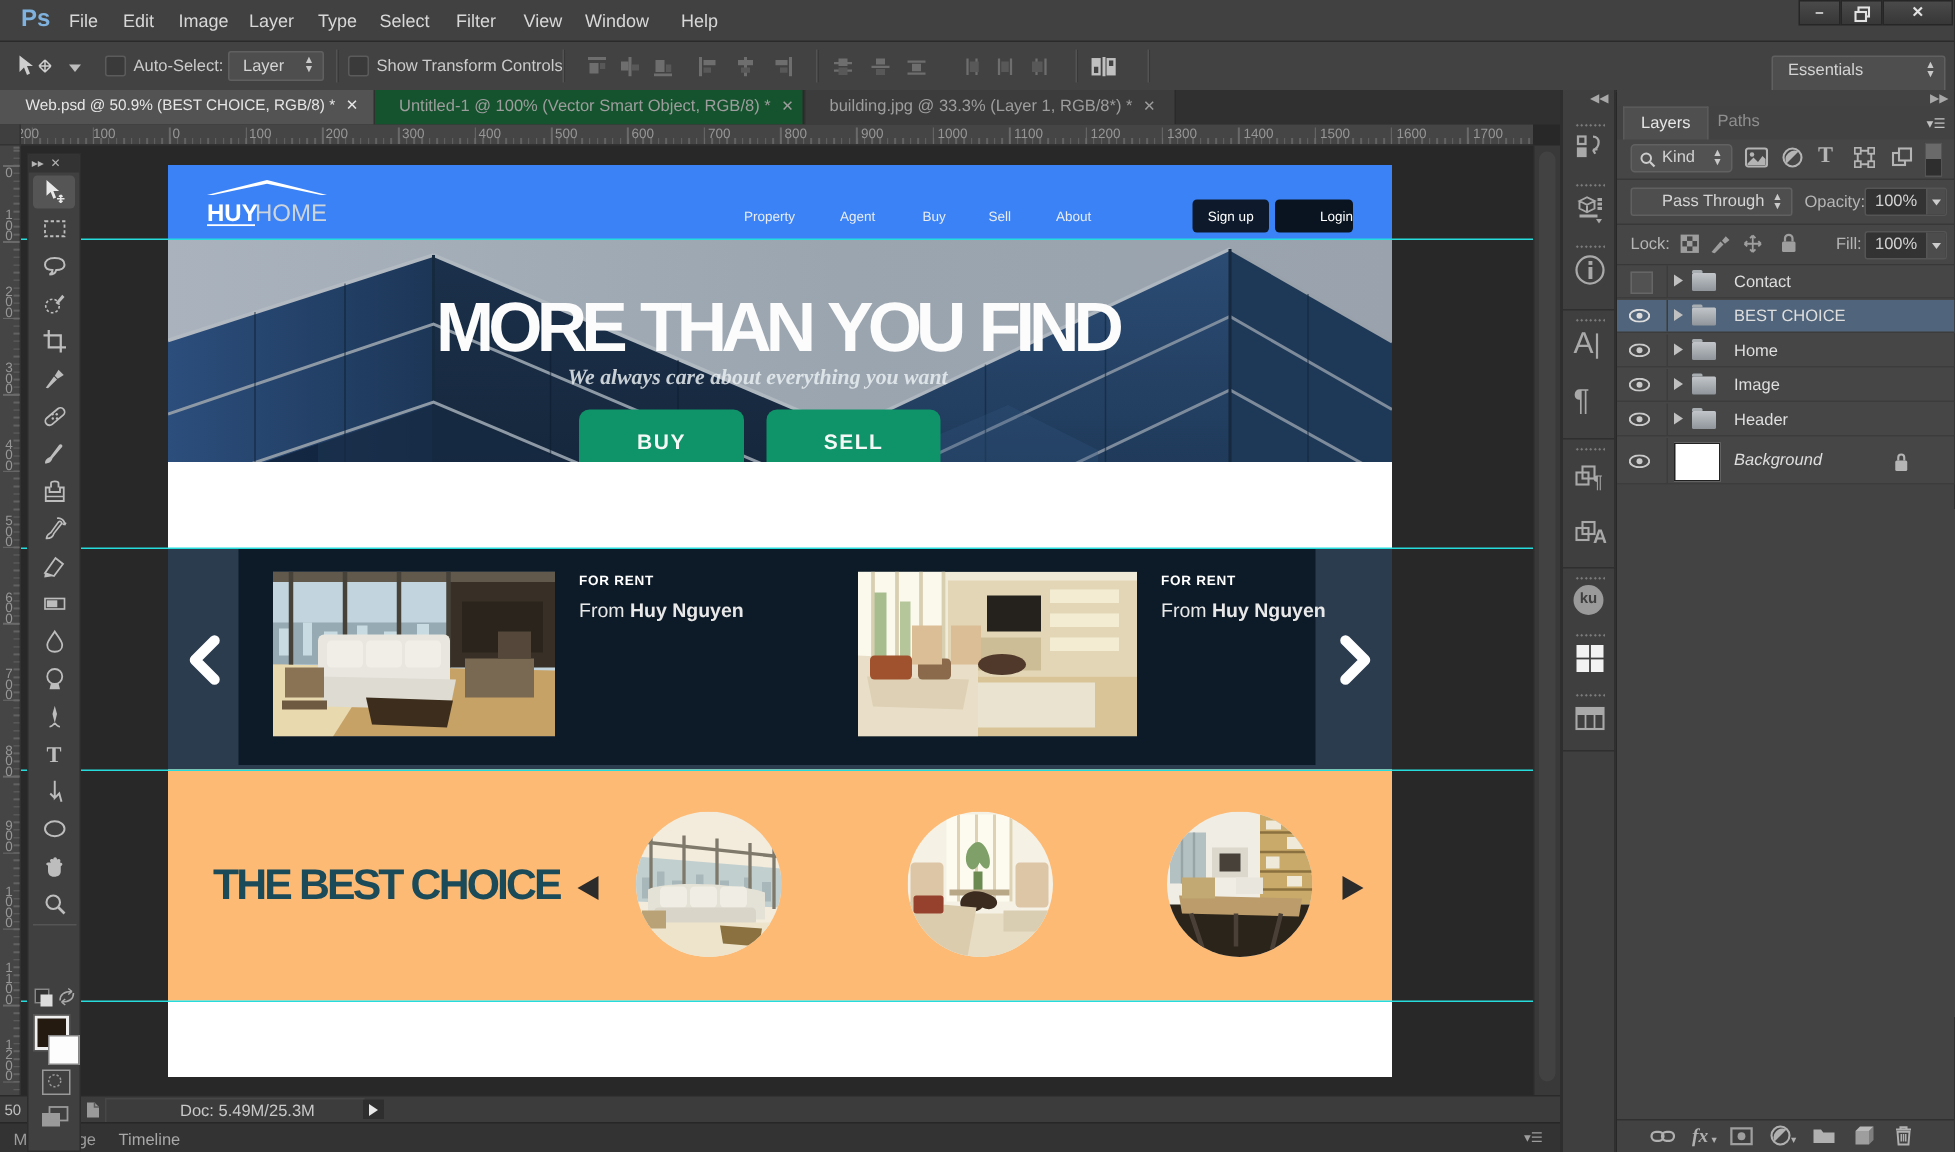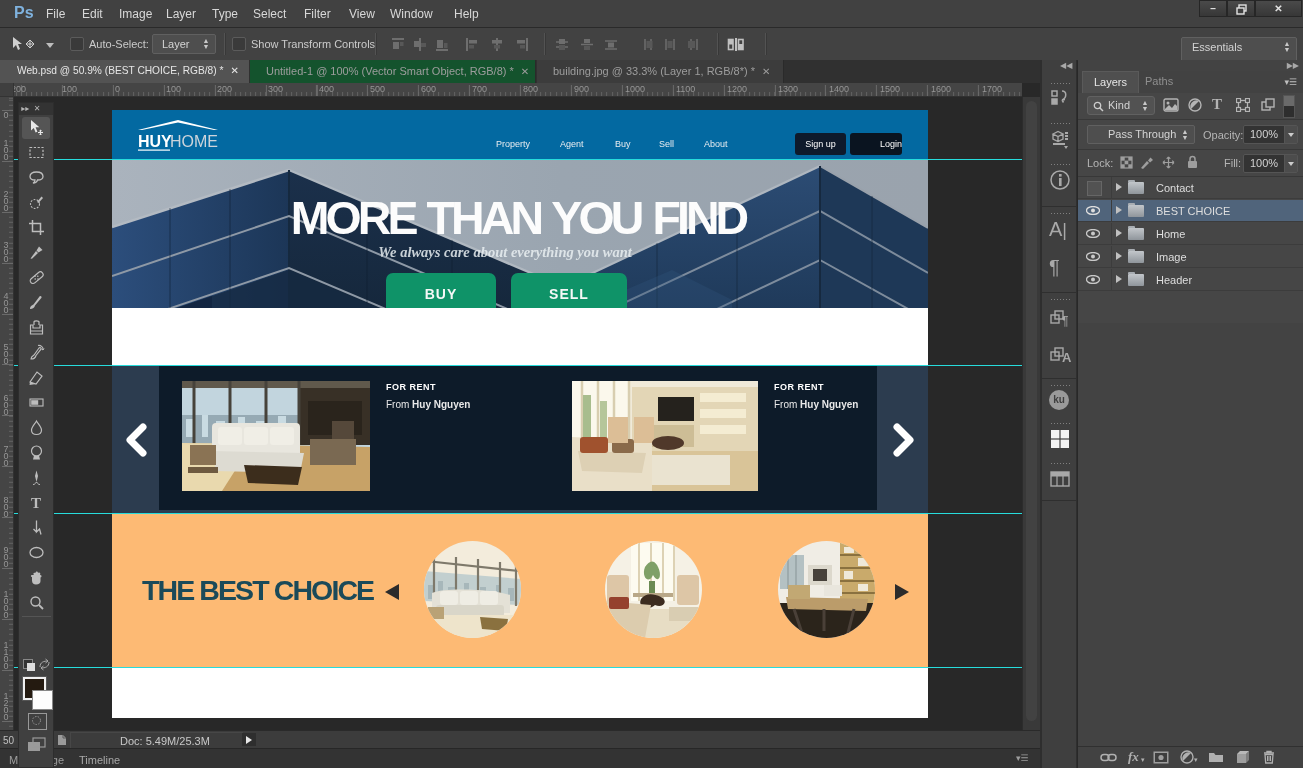--- a/index.html
+++ b/index.html
@@ -25,31 +25,31 @@
   #rcorner{left:0;top:83px;width:14px;height:14px;background:#3f3f3f;border-right:1px solid #333;border-bottom:1px solid #333;box-sizing:border-box;}
   #hruler{left:14px;top:83px;width:1008px;height:14px;background:#454545;border-bottom:1px solid #313131;box-sizing:border-box;overflow:hidden;}
   #vruler{left:0;top:97px;width:14px;height:633px;background:#454545;border-right:1px solid #313131;box-sizing:border-box;overflow:hidden;}
   .hnum{position:absolute;top:1px;font-size:9px;color:#969696;}
   .vnum{position:absolute;left:2px;font-size:9px;color:#969696;line-height:7px;text-align:center;width:8px;}
   
   #viewport{left:14px;top:97px;width:1008px;height:633px;background:#282828;}
   #vscroll{left:1022px;top:97px;width:18px;height:633px;background:#393939;border-left:1px solid #2c2c2c;box-sizing:border-box;}
   
   #canvas{left:112px;top:110px;width:816px;height:608px;background:#ffffff;overflow:hidden;}
-  #siteheader{position:absolute;left:0;top:0;width:816px;height:50px;background:#0369a1;}
+  #siteheader{position:absolute;left:0;top:0;width:816px;height:50px;background:#3b82f6;}
   .nav{position:absolute;top:29px;font-size:9px;color:#e8ecf0;}
   #hero{position:absolute;left:0;top:50px;width:816px;height:148px;overflow:hidden;}
   #heroH1{position:absolute;left:-2px;top:31px;width:816px;text-align:center;color:#fcfcfc;font-size:46.5px;font-weight:bold;letter-spacing:-3.9px;word-spacing:3px;}
   #heroSub{position:absolute;left:-15px;top:84px;width:816px;text-align:center;color:rgba(233,238,241,0.85);font-family:"Liberation Serif",serif;font-style:italic;font-weight:bold;font-size:14.5px;}
   .gbtn{position:absolute;top:113px;height:42px;background:#0f9368;border-radius:7px;color:#f4f8f6;font-weight:bold;font-size:14px;letter-spacing:1px;text-align:center;line-height:42px;}
   #carousel{position:absolute;left:0;top:256px;width:816px;height:147px;background:#2c3c4f;}
   #carinner{position:absolute;left:47px;top:0px;width:718px;height:144px;background:#0d1b29;}
   .cphoto{position:absolute;top:15px;width:188px;height:110px;overflow:hidden;}
   .forrent{position:absolute;top:16px;font-size:9px;font-weight:bold;color:#fff;letter-spacing:.5px;}
-  .fromhn{position:absolute;top:33px;font-size:10px;color:#e8e8e8;}
+  .fromhn{position:absolute;top:33px;font-size:13px;color:#e8e8e8;}
   #bestchoice{position:absolute;left:0;top:403px;width:816px;height:154px;background:#fdba74;padding-left:23px;}
   #bcH{position:absolute;left:30px;top:61px;font-size:28.5px;font-weight:bold;color:#1b4a59;letter-spacing:-1.9px;}
   .tri{position:absolute;width:0;height:0;top:71px;}
   .circ{position:absolute;top:28px;width:97px;height:97px;border-radius:50%;overflow:hidden;}
   
   .guide{position:absolute;left:14px;width:1008px;height:1px;background:#27dcdc;z-index:40;}
   
   #statusbar{left:0;top:730px;width:1040px;height:18px;background:#3c3c3c;border-top:1px solid #2a2a2a;box-sizing:border-box;}
   #timelinebar{left:0;top:748px;width:1040px;height:20px;background:#333333;border-top:1px solid #272727;box-sizing:border-box;}
   
@@ -824,20 +824,33 @@
     <div class="lrow" style="top:92px;">
         <div class="rowsep"></div>
       <svg class="eye" viewBox="0 0 14 9">
           <ellipse cx="7" cy="4.5" rx="6.5" ry="4" fill="none" stroke="#c9c9c9" stroke-width="1.3"></ellipse>
           <circle cx="7" cy="4.5" r="2" fill="#c9c9c9"></circle>
         </svg>
       <div class="rarrow"></div>
         <div class="fold" style="top:5px;"></div>
         <span class="lname">Header</span>
       </div>
+    <div class="lrow" style="top:115px;height:31px;">
+        <div class="rowsep"></div>
+      <svg class="eye" viewBox="0 0 14 9" style="top:11px">
+          <ellipse cx="7" cy="4.5" rx="6.5" ry="4" fill="none" stroke="#c9c9c9" stroke-width="1.3"></ellipse>
+          <circle cx="7" cy="4.5" r="2" fill="#c9c9c9"></circle>
+        </svg>
+      <div style="position:absolute;left:38px;top:3px;width:29px;height:24px;background:#fff;border:1px solid #222;"></div>
+      <span class="lname" style="font-style:italic;top:9px;">Background</span>
+      <svg style="position:absolute;left:184px;top:9px" width="11" height="14" viewBox="0 0 11 14">
+          <rect x="1.5" y="6" width="8" height="7" rx="1" fill="#b5b5b5"></rect>
+          <path d="M3.5 6 V4 a2 2 0 0 1 4 0 V6" fill="none" stroke="#b5b5b5" stroke-width="1.4"></path>
+        </svg>
+      </div>
   </div>
   <div id="lbottom">
     <svg style="position:absolute;left:22px;top:6px" width="17" height="9" viewBox="0 0 17 9">
         <g fill="none" stroke="#b0b0b0" stroke-width="1.5">
           <rect x="1" y="1.5" width="8" height="6" rx="3"></rect>
           <rect x="8" y="1.5" width="8" height="6" rx="3"></rect>
         </g>
       </svg>
     <span style="position:absolute;left:50px;top:2px;font-size:13px;font-style:italic;font-weight:bold;color:#b0b0b0;font-family:'Liberation Serif',serif;">fx</span>
       <span style="position:absolute;left:63px;top:9px;font-size:7px;color:#b0b0b0;">▾</span>

